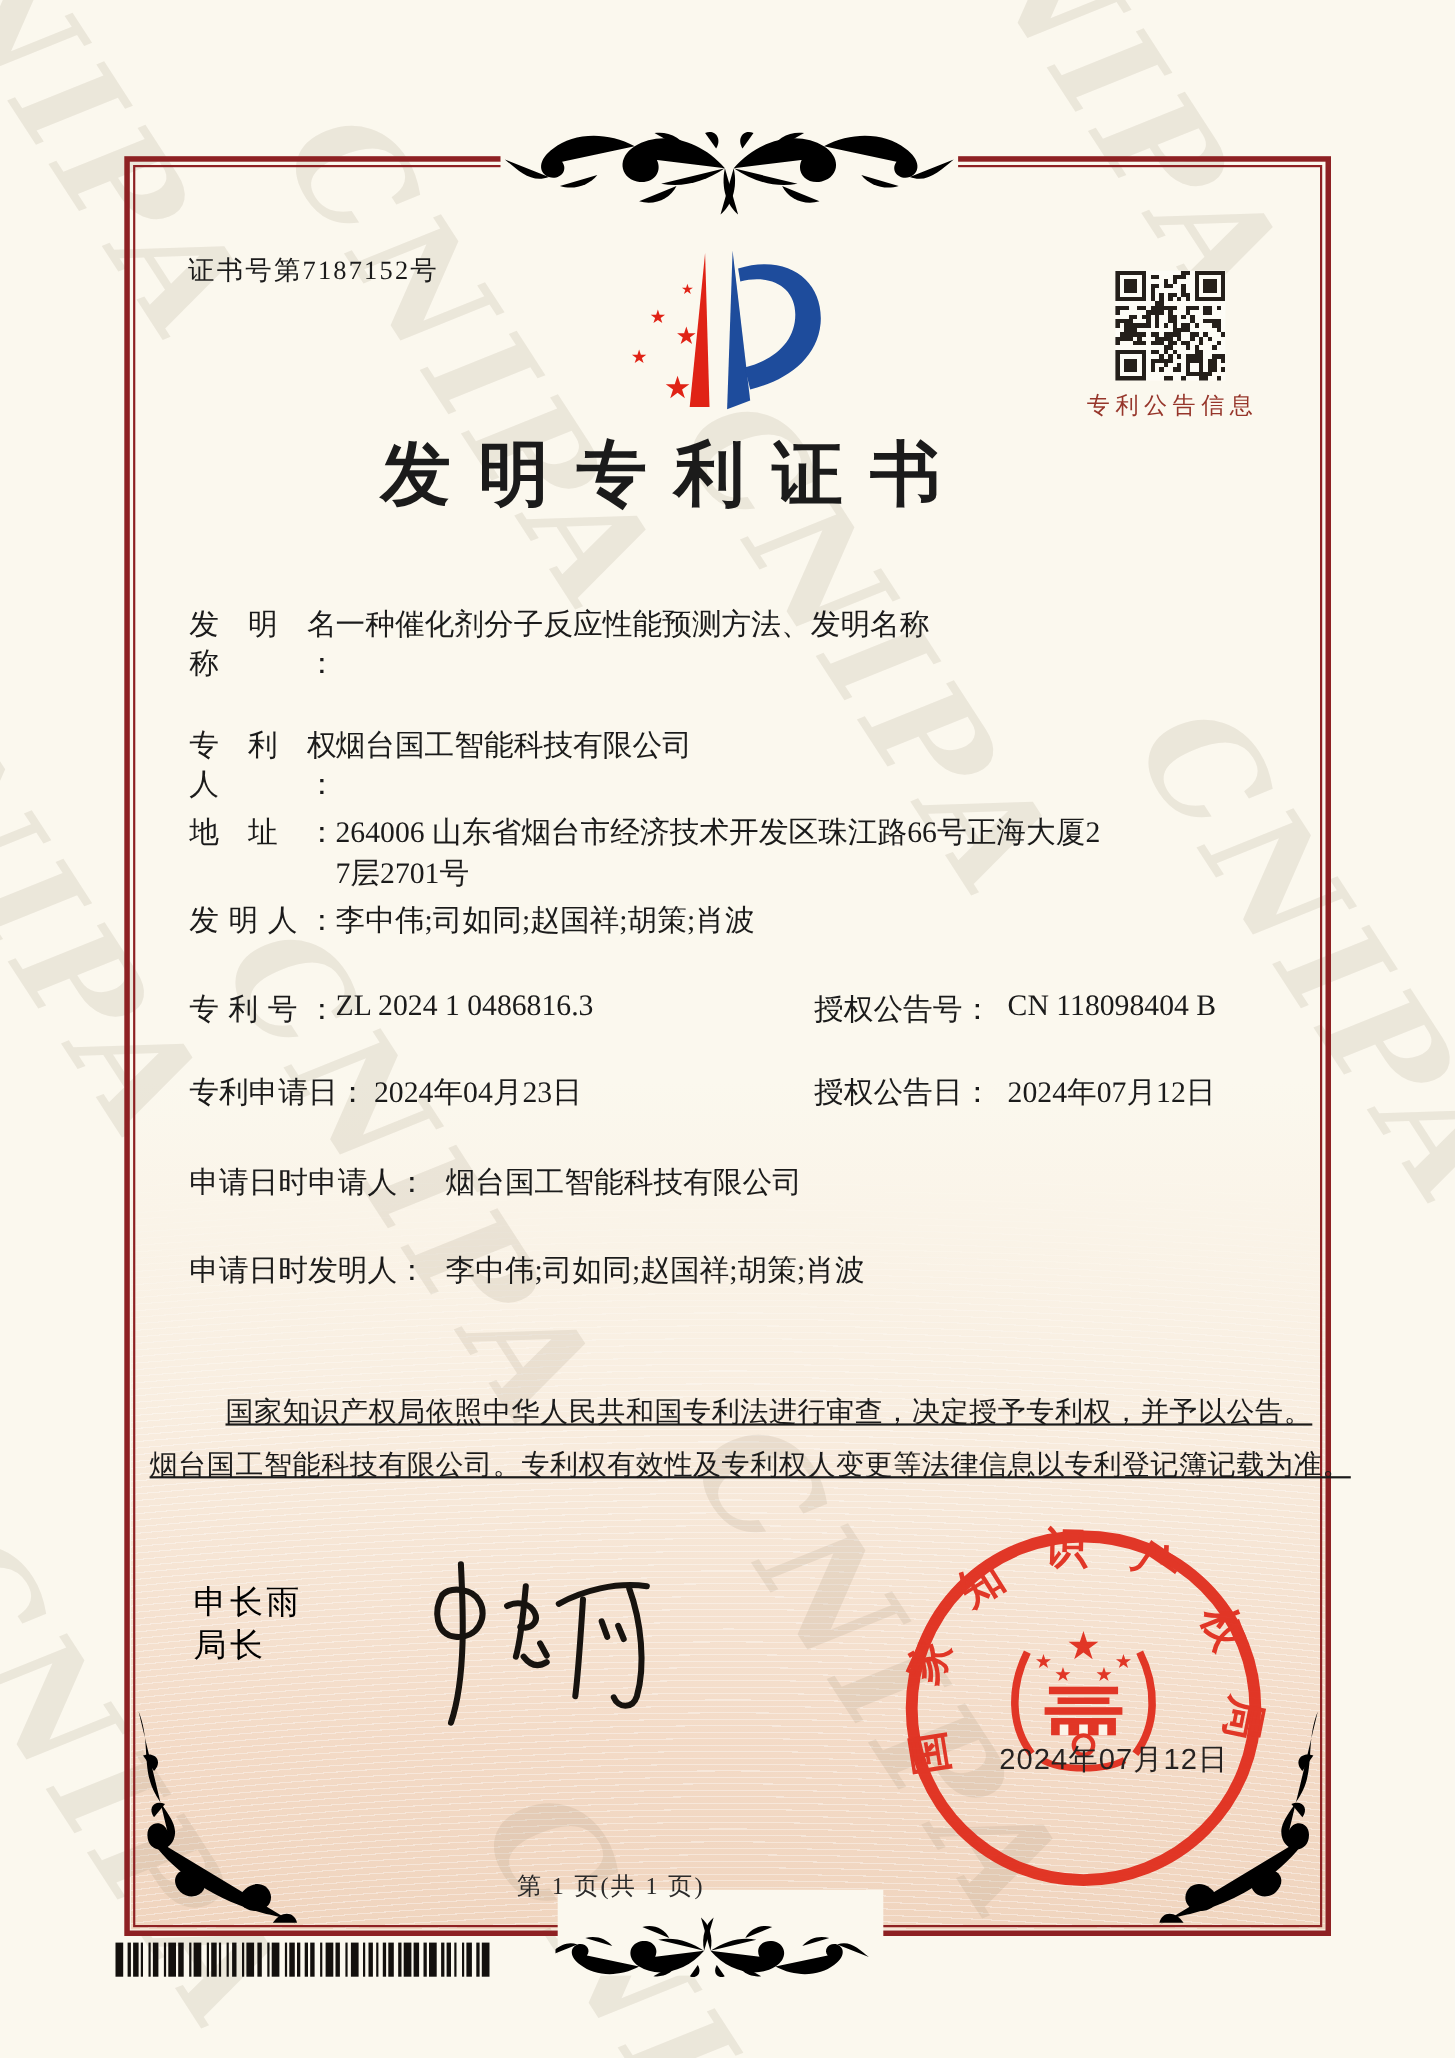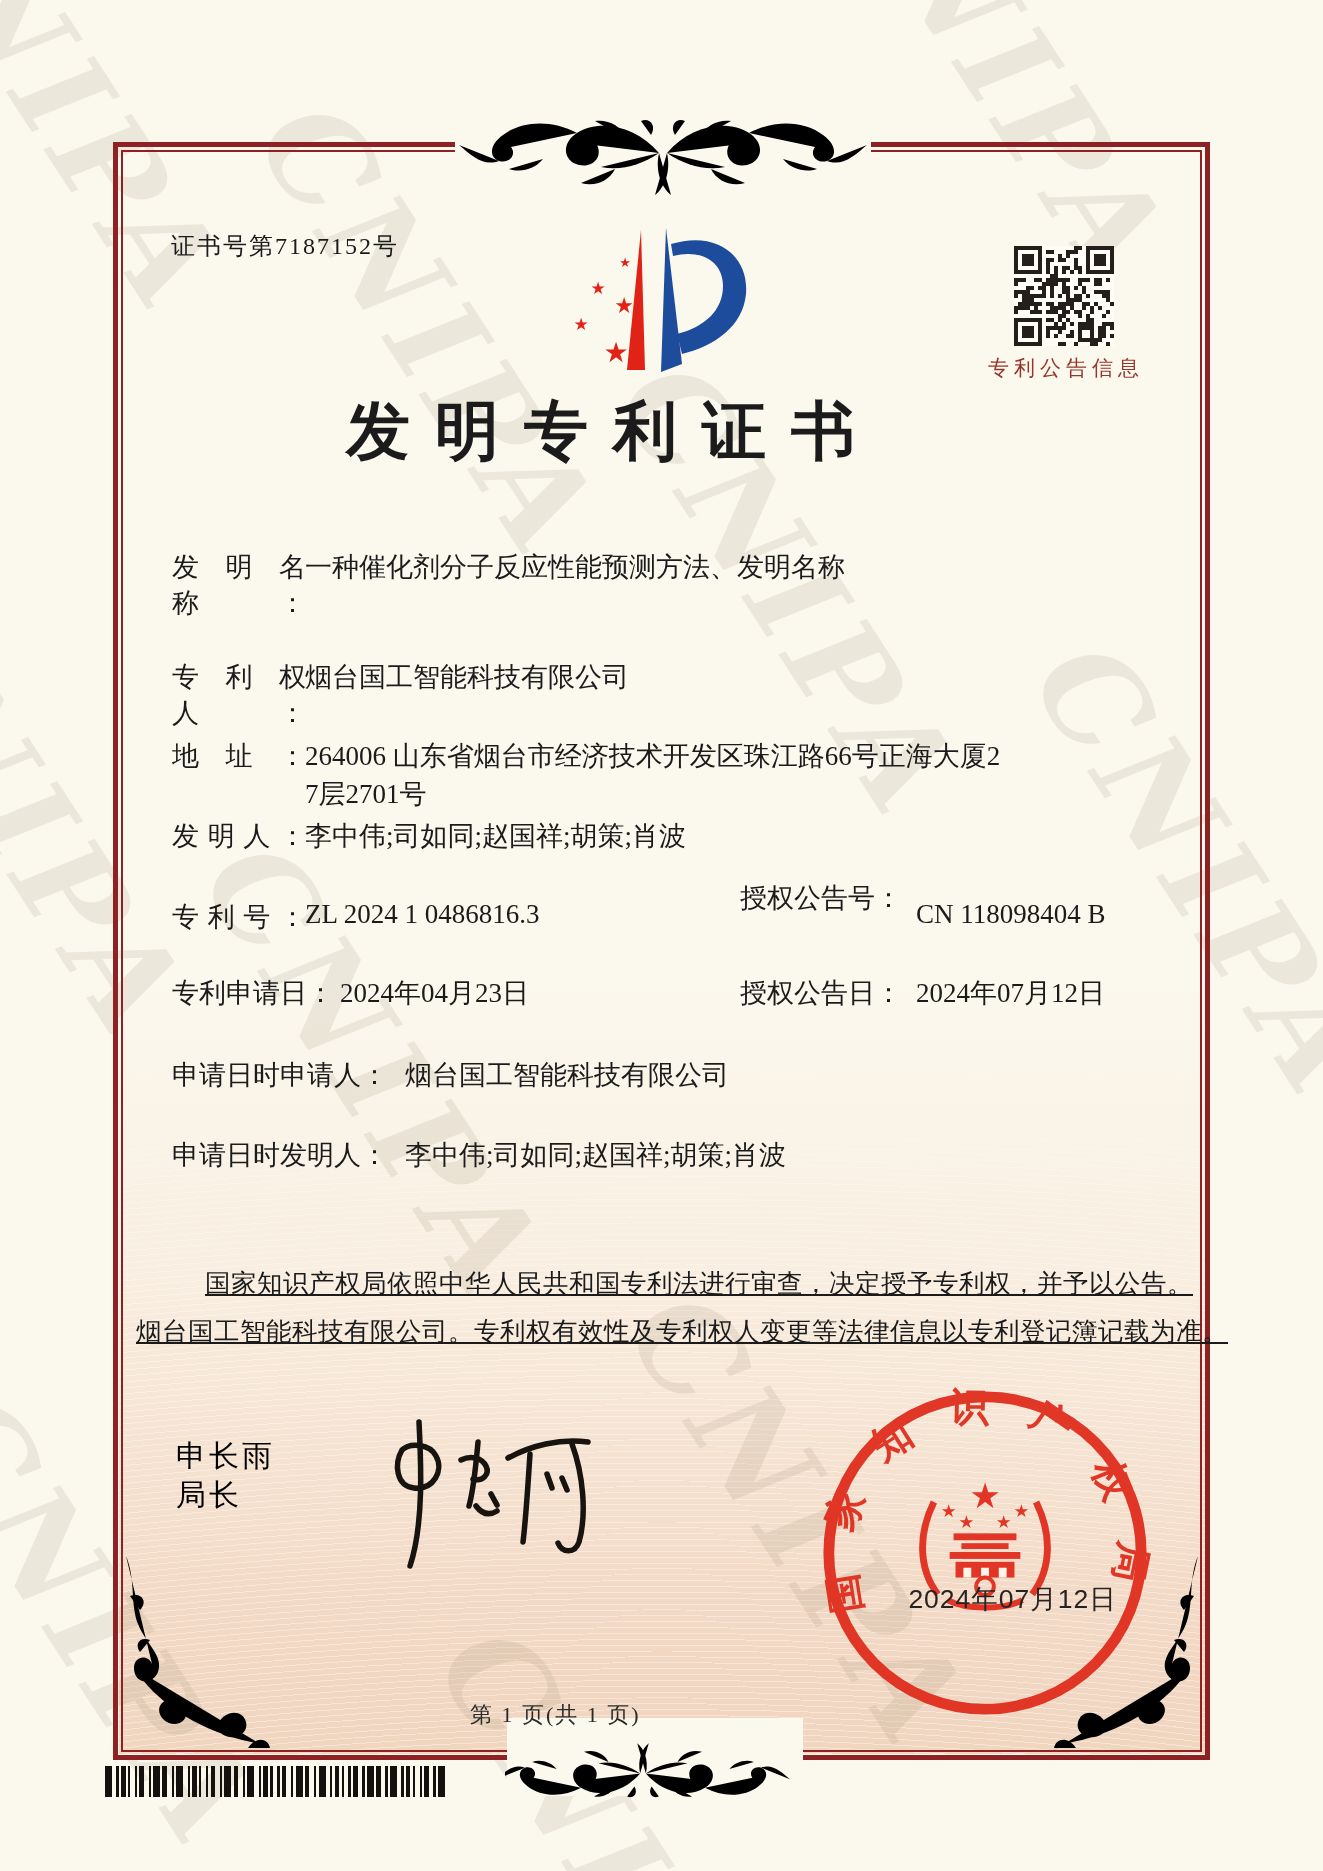--- a/index.html
+++ b/index.html
@@ -464,21 +464,21 @@
 <span class="lbl just" style="left:172px;top:738px;">地址：</span>
 <span class="val" style="left:305px;top:738px;">264006 山东省烟台市经济技术开发区珠江路66号正海大厦2</span>
 <span class="val" style="left:305px;top:776px;">7层2701号</span>
 
 <span class="lbl just" style="left:172px;top:818px;">发明人：</span>
 <span class="val" style="left:305px;top:818px;">李中伟;司如同;赵国祥;胡策;肖波</span>
 
 <span class="lbl just" style="left:172px;top:899px;">专利号：</span>
 <span class="val" style="left:305px;top:899px;text-align:center;">ZL 2024 1 0486816.3</span>
 
-<span class="lbl" style="left:740px;top:880px;">授权公告号：</span>
+<span class="lbl" style="left:740px;top:899px;">授权公告号：</span>
 <span class="val" style="left:916px;top:899px;">CN 118098404 B</span>
 
 <span class="lbl" style="left:172px;top:975px;">专利申请日：</span>
 <span class="val" style="left:340px;top:975px;">2024年04月23日</span>
 
 <span class="lbl" style="left:740px;top:975px;">授权公告日：</span>
 <span class="val" style="left:916px;top:975px;">2024年07月12日</span>
 
 <span class="lbl" style="left:172px;top:1057px;">申请日时申请人：</span>
 <span class="val" style="left:405px;top:1057px;">烟台国工智能科技有限公司</span>

